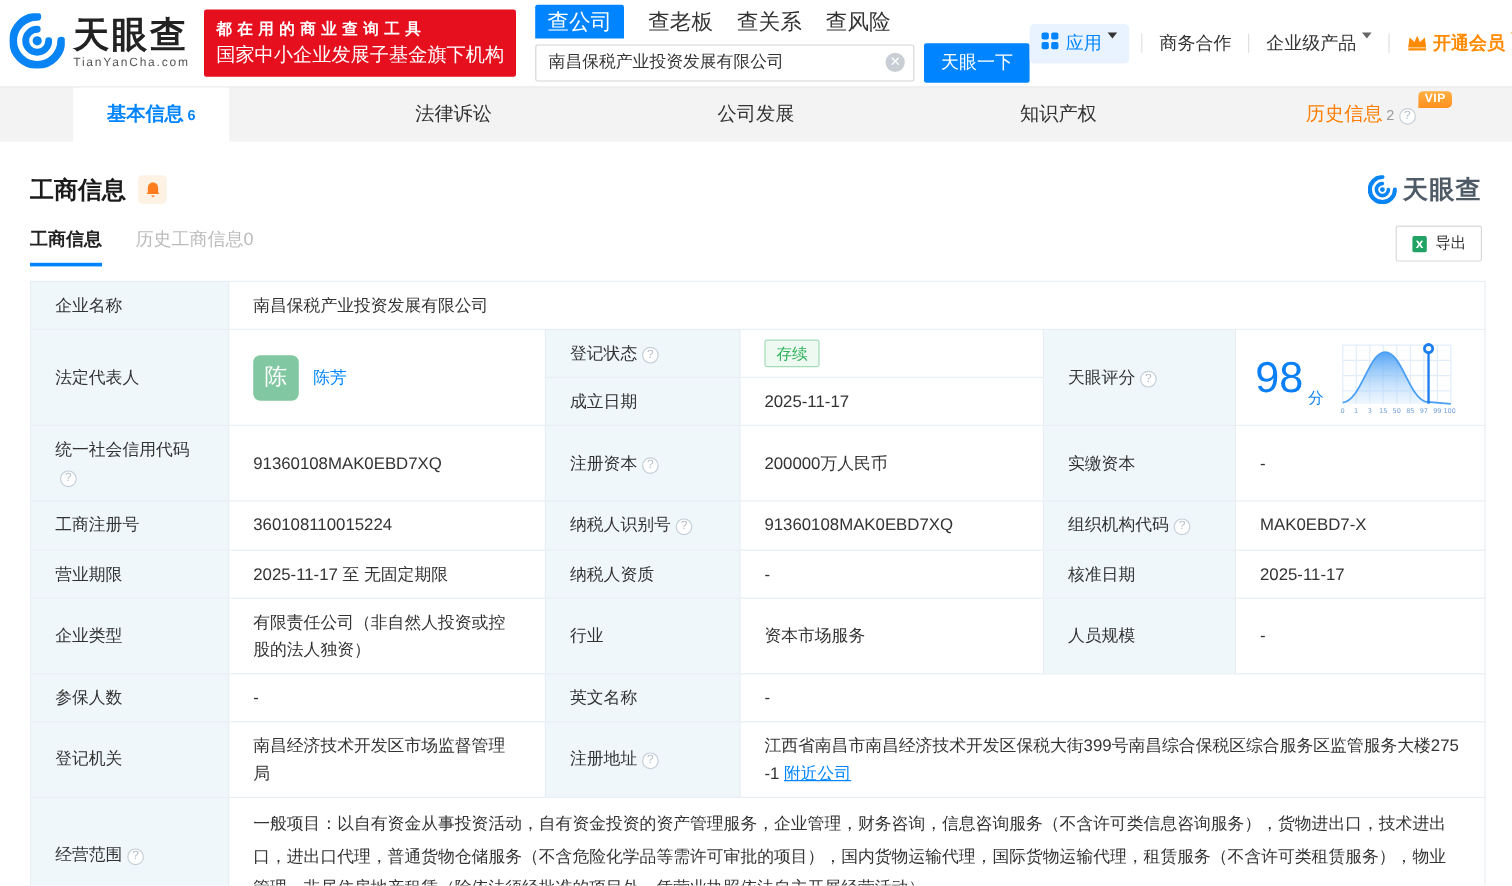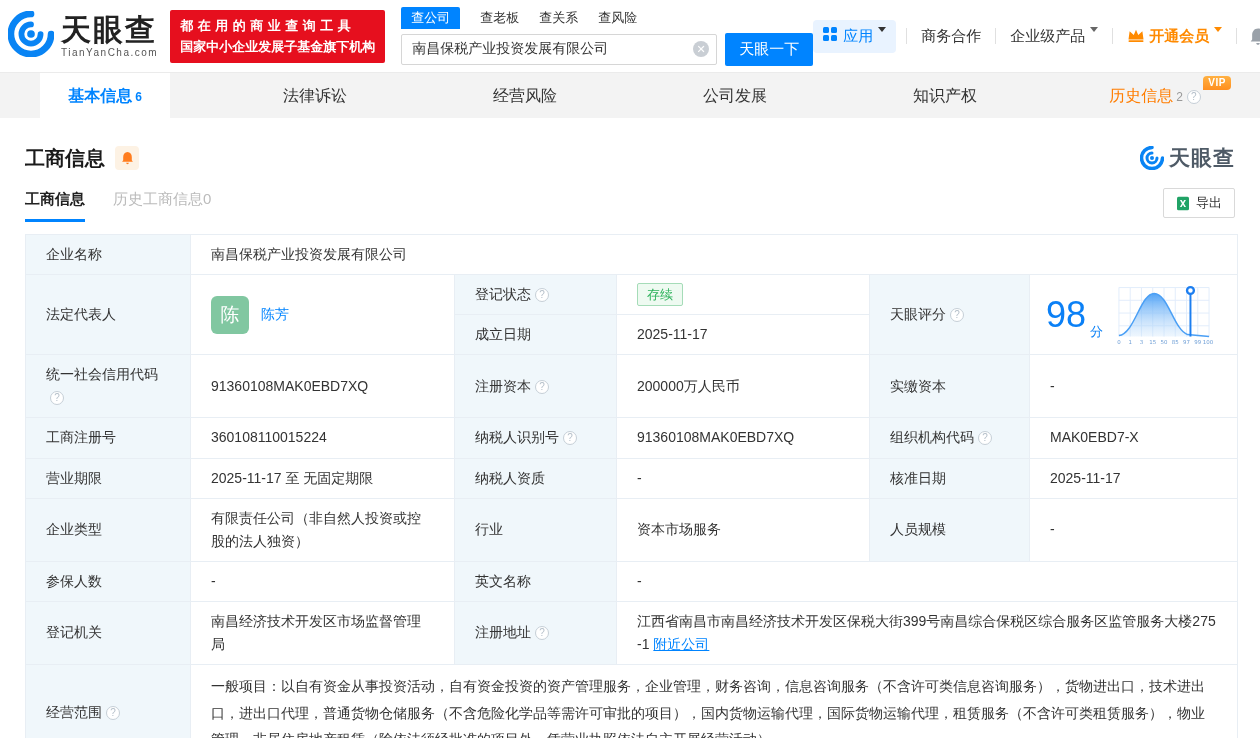--- a/index.html
+++ b/index.html
@@ -10,24 +10,24 @@
   }
   
   .header { height: 72px; display: flex; align-items: center; padding: 0 12px 0 8px; background:#fff; }
   .logo { display: flex; align-items: center; gap: 7px; flex: 0 0 auto; }
   .logo-text-wrap { display: flex; flex-direction: column; line-height: 1; }
   .logo-cn { font-size: 30px; font-weight: bold; color: #222; letter-spacing: 2px; }
   .logo-en { font-size: 10px; color: #555; letter-spacing: 1.5px; margin-top: 3px; text-align: center; }
   .promo { margin-left: 12px; background: #e60f1e; color: #fff; padding: 7px 10px; border-radius: 2px;
            display: flex; flex-direction: column; gap: 3px; flex: 0 0 auto; }
   .promo-line1 { font-size: 13px; font-weight: bold; letter-spacing: 4.5px; white-space: nowrap; }
-  .promo-line2 { font-size: 13px; font-weight: bold; white-space: nowrap; }
+  .promo-line2 { font-size: 16px; font-weight: normal; white-space: nowrap; }
   .searchbox { margin-left: 16px; width: 412px; flex: 0 0 auto; }
   .search-tabs { display: flex; align-items: center; gap: 20px; margin-bottom: 4px; }
-  .search-tab { font-size: 13px; color: #333; cursor: pointer; padding: 2px 0; }
+  .search-tab { font-size: 18px; color: #333; cursor: pointer; padding: 2px 0; }
   .search-tab.active { background: #0084ff; color: #fff; padding: 2px 10px; border-radius: 2px 2px 0 0; }
   .search-row { display: flex; align-items: center; }
   .search-input-wrap { position: relative; flex: 1; }
   .search-input { width: 100%; height: 31px; border: 1px solid #d6d6d6; border-radius: 2px;
                   padding: 0 30px 0 10px; font-size: 14px; color: #333; outline: none;
                   font-family: inherit; }
   .clear-icon { position: absolute; right: 8px; top: 50%; transform: translateY(-50%);
                 width: 16px; height: 16px; border-radius: 50%; background: #c9ced4; color: #fff;
                 font-size: 11px; line-height: 16px; text-align: center; cursor: pointer; }
   .clear-icon::after { content: "✕"; }
@@ -173,23 +173,20 @@
 <div class="tabbar">
   <div class="tab active">
     <span class="tab-inner">
       <span>基本信息</span><span class="tab-count">6</span>
     </span>
   </div>
   <div class="tab">
     <span class="tab-inner">法律诉讼</span>
   </div>
   <div class="tab">
-    <span class="tab-inner">经营风险</span>
-  </div>
-  <div class="tab">
     <span class="tab-inner">公司发展</span>
   </div>
   <div class="tab">
     <span class="tab-inner">知识产权</span>
   </div>
   <div class="tab tab-hist">
     <span class="tab-inner">
       <span>历史信息</span><span class="tab-count">2</span><span class="help-circle"></span>
       <span class="vip-badge">VIP</span>
     </span>

